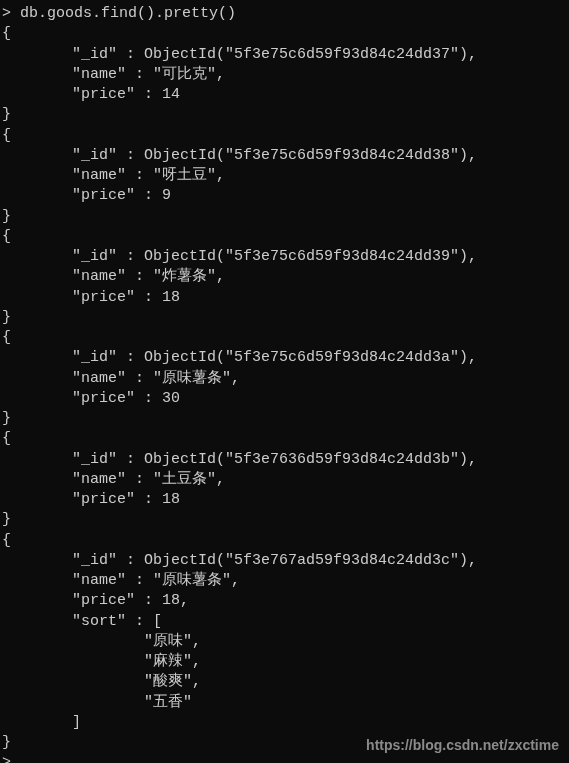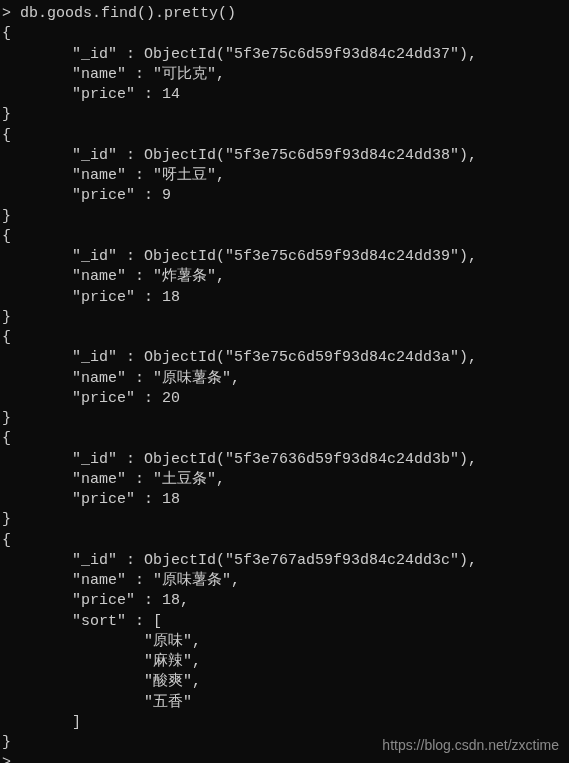--- a/index.html
+++ b/index.html
@@ -34,20 +34,21 @@
       padding-left: 144px;
     }
     .watermark {
       position: absolute;
       bottom: 8px;
       right: 10px;
       color: #a0a0a0;
       font-family: Arial, sans-serif;
       font-size: 14px;
       opacity: 0.85;
+      font-weight: bold;
     }
   </style>
 </head>
 <body>
 
 <div>
 
 <div class="line"><span class="prompt-char">&gt;</span> <span>db.goods.find().pretty()</span></div>
 
 <div class="line">{</div>
@@ -64,21 +65,21 @@
 
 <div class="line">{</div>
 <div class="line indent1"><span>"_id"</span> : <span>ObjectId</span>("<span>5f3e75c6d59f93d84c24dd39</span>"),</div>
 <div class="line indent1"><span>"name"</span> : "<span>炸薯条</span>",</div>
 <div class="line indent1"><span>"price"</span> : <span>18</span></div>
 <div class="line">}</div>
 
 <div class="line">{</div>
 <div class="line indent1"><span>"_id"</span> : <span>ObjectId</span>("<span>5f3e75c6d59f93d84c24dd3a</span>"),</div>
 <div class="line indent1"><span>"name"</span> : "<span>原味薯条</span>",</div>
-<div class="line indent1"><span>"price"</span> : <span>20</span></div>
+<div class="line indent1"><span>"price"</span> : <span>30</span></div>
 <div class="line">}</div>
 
 <div class="line">{</div>
 <div class="line indent1"><span>"_id"</span> : <span>ObjectId</span>("<span>5f3e7636d59f93d84c24dd3b</span>"),</div>
 <div class="line indent1"><span>"name"</span> : "<span>土豆条</span>",</div>
 <div class="line indent1"><span>"price"</span> : <span>18</span></div>
 <div class="line">}</div>
 
 <div class="line">{</div>
 <div class="line indent1"><span>"_id"</span> : <span>ObjectId</span>("<span>5f3e767ad59f93d84c24dd3c</span>"),</div>

